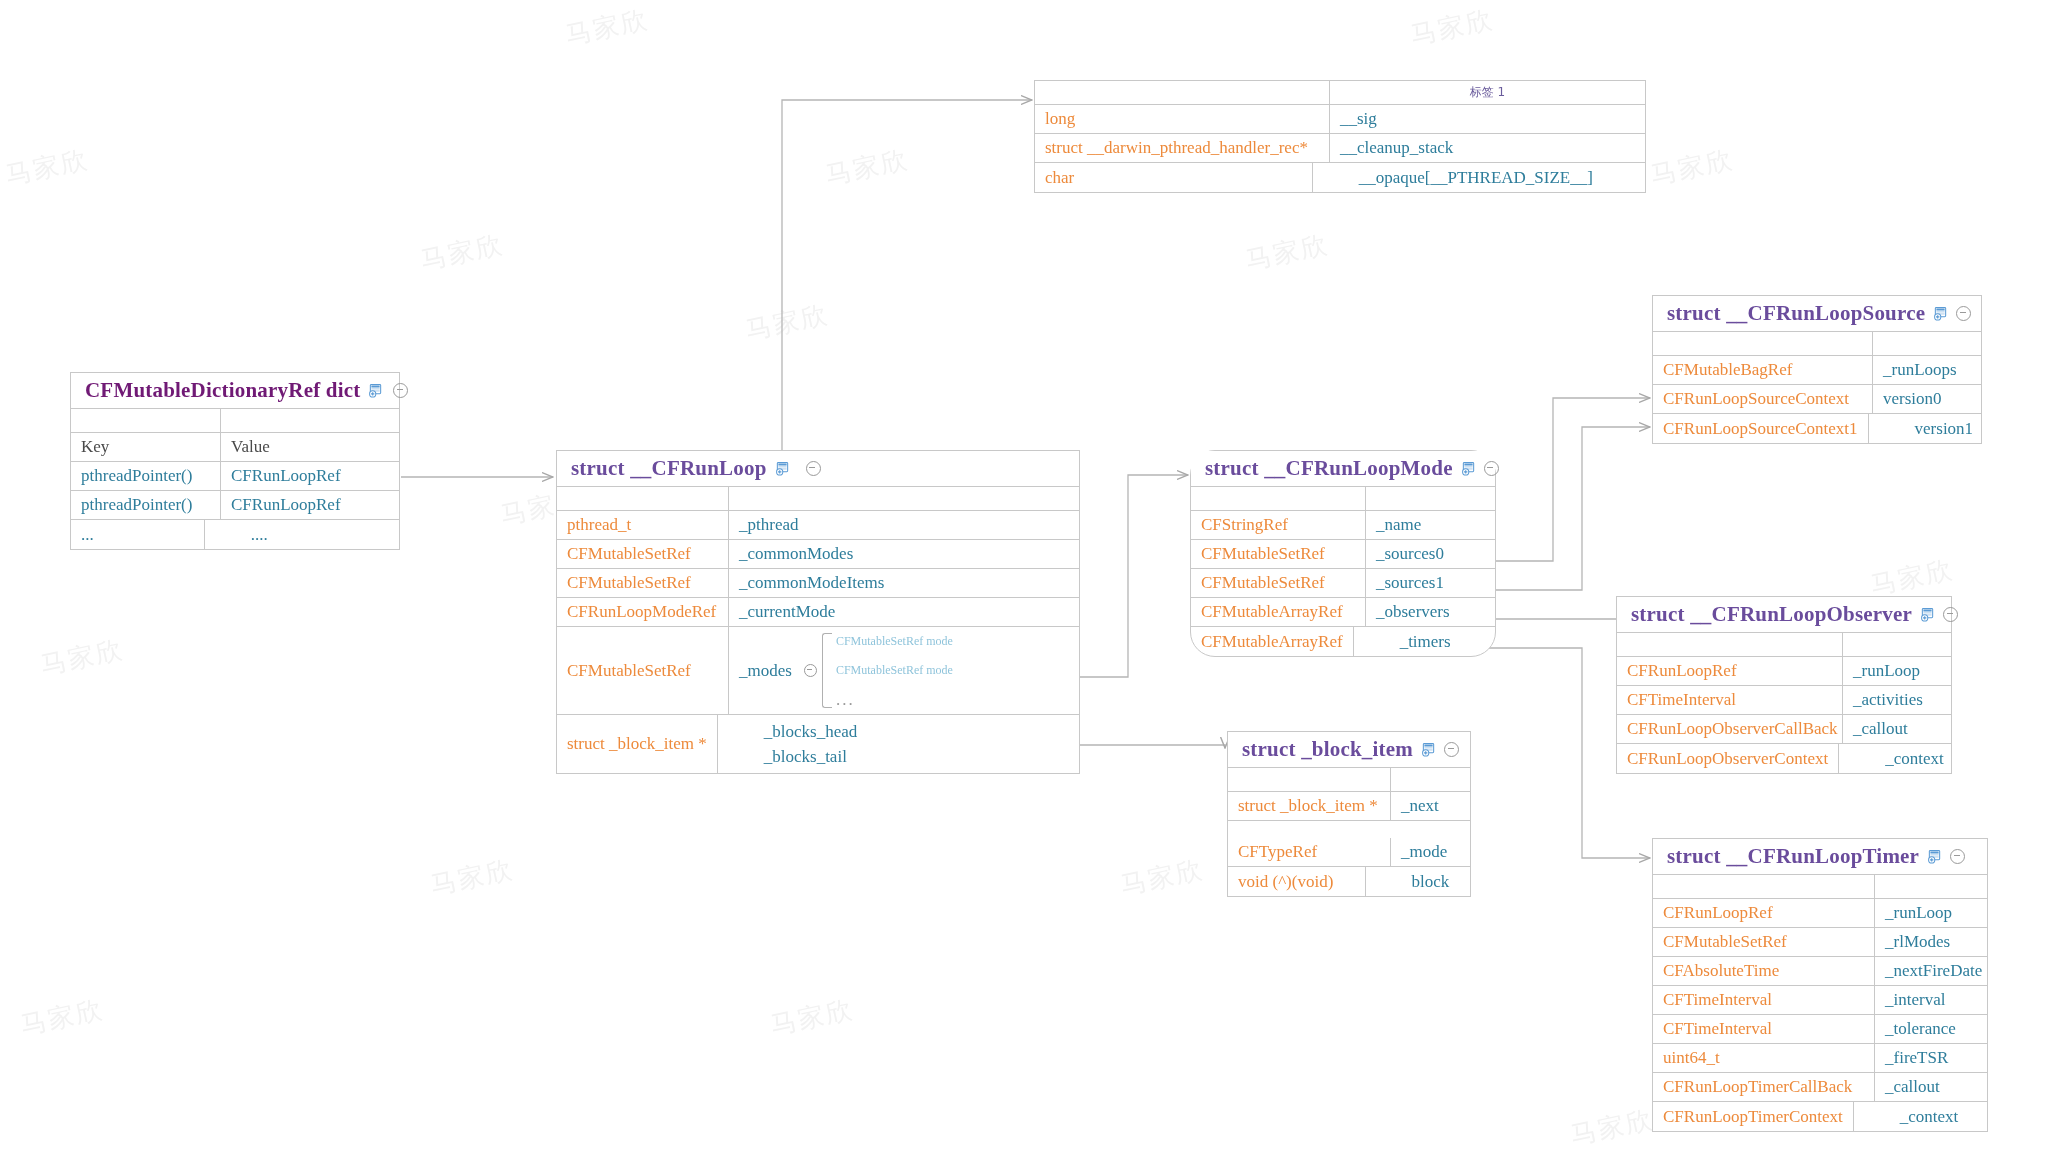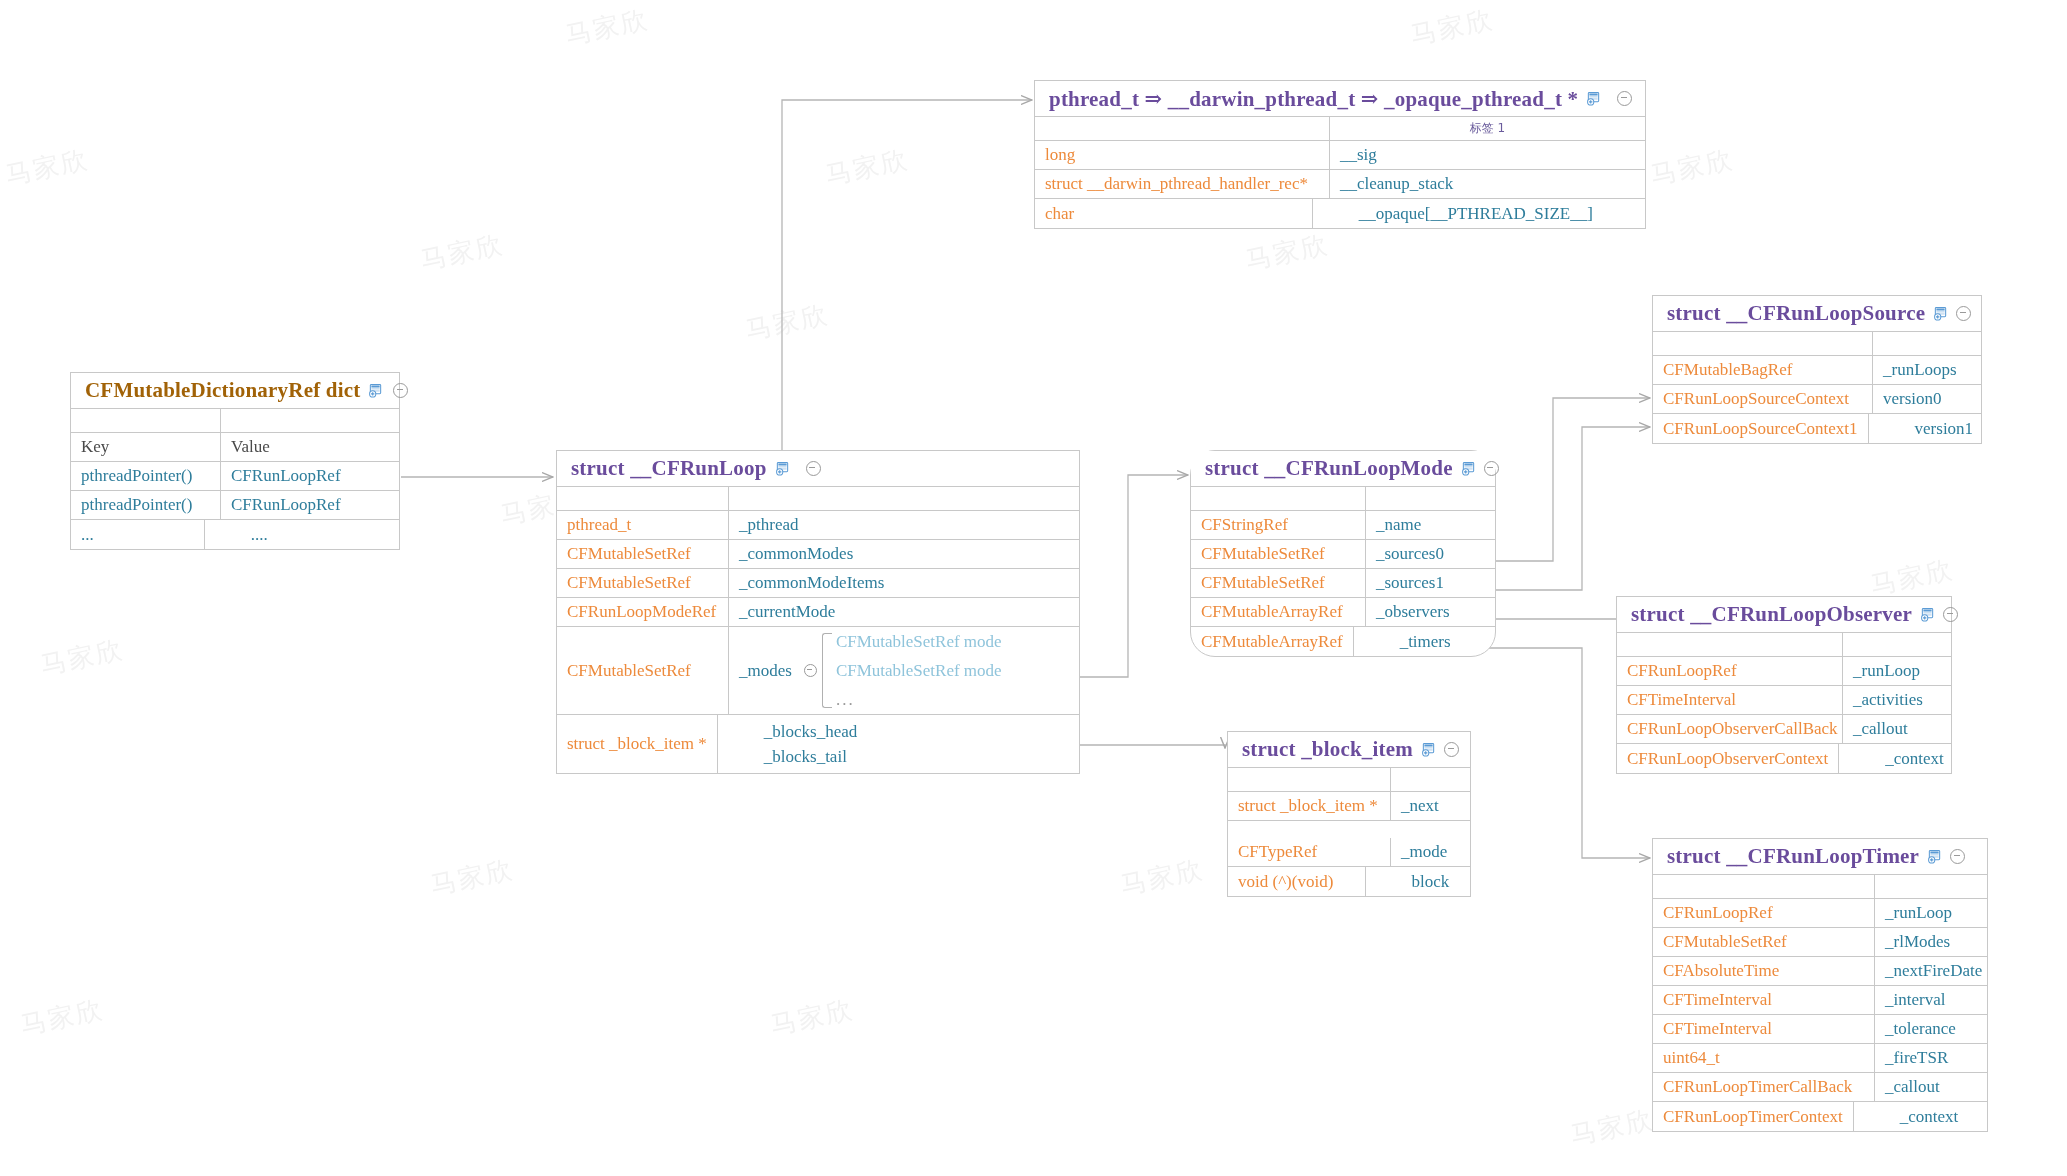--- a/index.html
+++ b/index.html
@@ -35,21 +35,21 @@
     display:flex;align-items:center;
     height:36px;padding:0 14px;
     border-bottom:1px solid #c8c8c8;
     background:#fff;
     box-sizing:border-box;
   }
   .hdr-title{
     font-weight:bold;font-size:21px;color:#6A4C9C;
     white-space:nowrap;letter-spacing:.2px;
   }
-  .hdr-title.green{color:#a16207;}
+  .hdr-title.green{color:#701a75;}
   .ico-add{
     display:inline-block;width:15px;height:15px;margin-left:8px;position:relative;flex:0 0 auto;
   }
   .ico-coll{
     display:inline-block;width:13px;height:13px;margin-left:16px;
     border:1.4px solid #9a9a9a;border-radius:50%;position:relative;flex:0 0 auto;
   }
   .ico-coll:after{
     content:"";position:absolute;left:2.5px;top:5px;width:6px;height:1.4px;background:#9a9a9a;
   }
@@ -75,21 +75,21 @@
   .nest{position:relative;display:flex;align-items:center;}
   .nest-label{color:#2E7D9B;font-size:17px;}
   .nest-dot{width:11px;height:11px;border:1.3px solid #9a9a9a;border-radius:50%;
     margin:0 5px 0 12px;position:relative;flex:0 0 auto;}
   .nest-dot:after{content:"";position:absolute;left:2px;top:4px;width:5px;height:1.3px;background:#9a9a9a;}
   .nest-items{position:relative;padding-left:14px;}
   .nest-items:before{
     content:"";position:absolute;left:0;top:6px;bottom:6px;width:9px;
     border:1.3px solid #b0b0b0;border-right:none;border-radius:3px 0 0 3px;
   }
-  .nest-item{font-size:17px;color:#8FC4DB;line-height:29px;white-space:nowrap;}
+  .nest-item{font-size:12px;color:#8FC4DB;line-height:29px;white-space:nowrap;}
   .nest-item.dots{color:#9a9a9a;letter-spacing:2px;font-size:17px;}
 </style>
 </head>
 <body>
 
 <div id="canvas">
 
   <div class="wm" style="left:565px;top:10px;">马家欣</div>
   <div class="wm" style="left:1410px;top:10px;">马家欣</div>
   <div class="wm" style="left:5px;top:150px;">马家欣</div>
@@ -134,34 +134,20 @@
 
       <path d="M1466,648 L1582,648 L1582,858 L1650,858" marker-end="url(#arw)"></path>
 
       <path stroke="#cfcfcf" stroke-width="1.4" d="M1003,633 q14,0 14,14 l0,22 q0,10 11,10 q-11,0 -11,10 l0,22 q0,14 -14,14"></path>
 
       <path stroke="#cfcfcf" stroke-width="1.4" d="M838,714 q14,0 14,14 l0,3 q0,10 11,10 q-11,0 -11,10 l0,3 q0,14 -14,14"></path>
     </g>
   </svg>
 
   <div class="card" style="left:1034px;top:80px;width:612px;">
-    <div class="hdr">
-      <span class="hdr-title">pthread_t  ⇒  __darwin_pthread_t  ⇒  _opaque_pthread_t *</span>
-      <span class="ico-add">
-        <svg width="15" height="15" viewBox="0 0 16 16">
-          <rect x="2.5" y="1.5" width="11" height="10" rx="1" fill="#fff" stroke="#5b9bd5" stroke-width="1.1"></rect>
-          <rect x="3.6" y="2.6" width="8.8" height="2.2" fill="#5b9bd5"></rect>
-          <rect x="3.6" y="5.6" width="8.8" height="1.3" fill="#bcd6ee"></rect>
-          <rect x="3.6" y="7.8" width="8.8" height="1.3" fill="#bcd6ee"></rect>
-          <circle cx="5" cy="11.6" r="3.3" fill="#fff" stroke="#5b9bd5" stroke-width="1.1"></circle>
-          <path d="M5,9.8 L5,13.4 M3.2,11.6 L6.8,11.6" stroke="#5b9bd5" stroke-width="1.2"></path>
-        </svg>
-      </span>
-      <span class="ico-coll"></span>
-    </div>
     <div class="subhdr">
       <div class="c1" style="width:295px;"></div>
       <div class="c2" style="width:315px;">标签 1</div>
     </div>
     <div class="row" style="height:29px;">
       <div class="cell k" style="width:295px;">long</div>
       <div class="cell v" style="width:315px;">__sig</div>
     </div>
     <div class="row" style="height:29px;">
       <div class="cell k" style="width:295px;">struct __darwin_pthread_handler_rec*</div>

